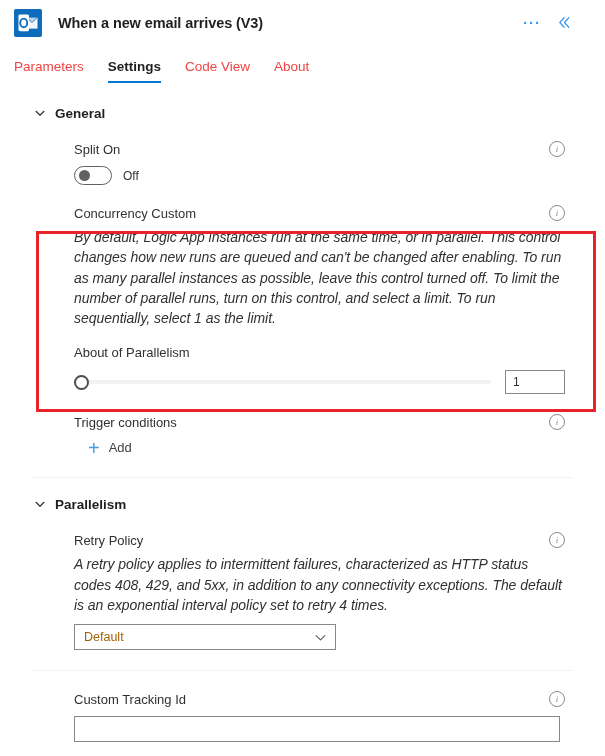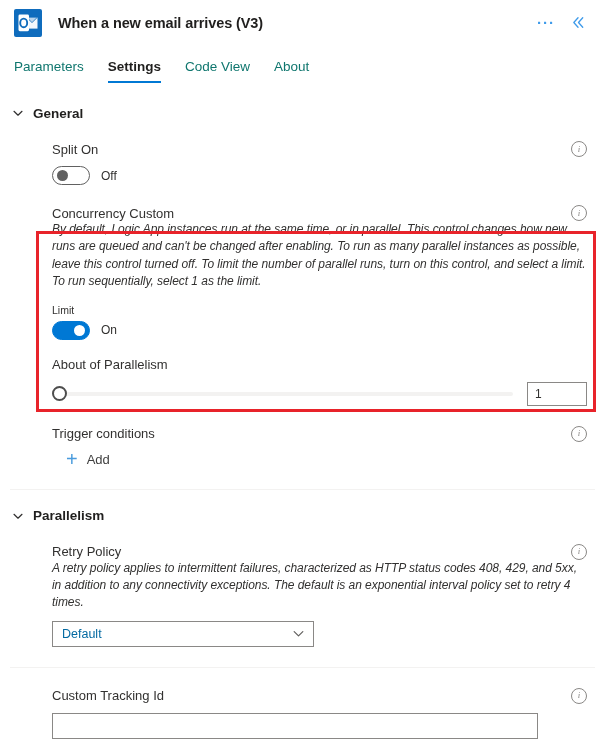--- a/index.html
+++ b/index.html
@@ -14,21 +14,21 @@
     color: #323130;
     -webkit-font-smoothing: antialiased;
     overflow: hidden;
     position: relative;
   }
 
   
   .header {
     display: flex;
     align-items: center;
-    padding: 11px 14px 0 14px;
+    padding: 11px 28px 0 14px;
     height: 34px;
     box-sizing: border-box;
   }
   .app-icon {
     width: 28px;
     height: 28px;
     background: #0f6cbd;
     border-radius: 2px;
     flex: 0 0 28px;
     position: relative;
@@ -68,21 +68,21 @@
   .tabs {
     display: flex;
     align-items: flex-end;
     padding: 0 14px;
     margin-top: 21px;
     height: 28px;
   }
   .tab {
     position: relative;
     font-size: 13.5px;
-    color: #0f766e;
+    color: #ef4444;
     padding: 0 0 9px 0;
     margin-right: 24px;
     cursor: pointer;
     white-space: nowrap;
   }
   .tab.active {
     font-weight: 700;
     color: #201f1e;
     text-align: right;
   }
@@ -91,21 +91,21 @@
     position: absolute;
     left: 0;
     right: 0;
     bottom: 0;
     height: 2.5px;
     background: #0078d4;
   }
 
   
   .content {
-    padding: 0 10px;
+    padding: 0 32px;
     position: relative;
   }
 
   .section-header {
     display: flex;
     align-items: center;
     margin-top: 22px;
     cursor: pointer;
     user-select: none;
   }
@@ -151,25 +151,25 @@
     display: inline-flex;
     align-items: center;
     justify-content: center;
     margin-left: 7px;
     line-height: 1;
     cursor: pointer;
     flex: 0 0 auto;
   }
 
   .desc-text {
-    font-size: 12px;
+    font-size: 14px;
     font-style: italic;
     color: #323130;
     line-height: 1.45;
-    margin-top: 0;
+    margin-top: 6px;
     letter-spacing: -0.05px;
   }
 
   
   .toggle-row {
     display: flex;
     align-items: center;
     margin-top: 9px;
   }
   .toggle {
@@ -302,21 +302,21 @@
     box-sizing: border-box;
     display: flex;
     align-items: center;
     justify-content: space-between;
     padding: 0 8px 0 9px;
     background: #fff;
     cursor: pointer;
   }
   .dropdown-value {
     font-size: 12.5px;
-    color: #0369a1;
+    color: #a16207;
   }
   .dropdown-chev {
     color: #605e5c;
     display: flex;
     align-items: center;
   }
 
   
   .text-input {
     margin-top: 9px;
@@ -402,29 +402,20 @@
     </div>
   </div>
 
   <div class="field-block">
     <div class="field-label-row">
       <span class="field-label">Concurrency Custom</span>
       <span class="info-icon">i</span>
     </div>
     <div class="desc-text">By default, Logic App instances run at the same time, or in parallel. This control changes how new runs are queued and can't be changed after enabling. To run as many parallel instances as possible, leave this control turned off. To limit the number of parallel runs, turn on this control, and select a limit. To run sequentially, select 1 as the limit.</div>
 
-    <div style="margin-top:13px">
-      <div class="small-label">Limit</div>
-      <div class="toggle-row" style="margin-top:5px">
-        <div class="toggle on">
-            <span class="knob"></span>
-          </div>
-        <span class="toggle-text">On</span>
-      </div>
-    </div>
 
     <div style="margin-top:17px">
       <div class="field-label">About of Parallelism</div>
       <div class="slider-row">
         <div class="slider-track-wrap">
           <div class="slider-track"></div>
           <div class="slider-thumb"></div>
         </div>
         <div class="slider-value">1</div>
       </div>

